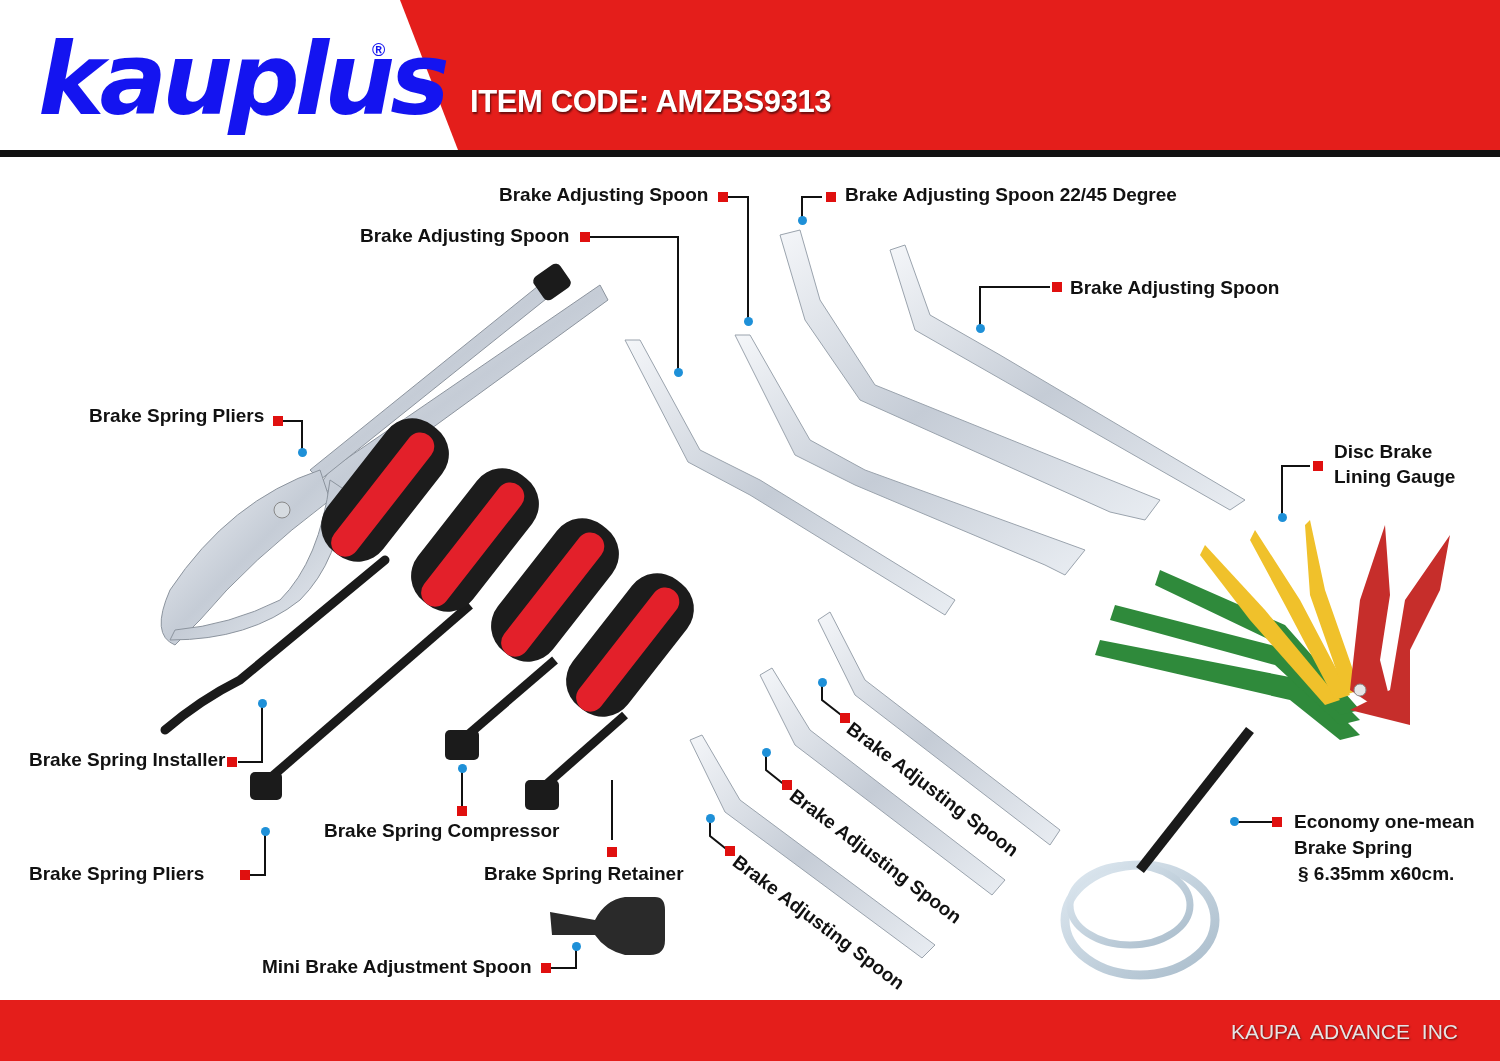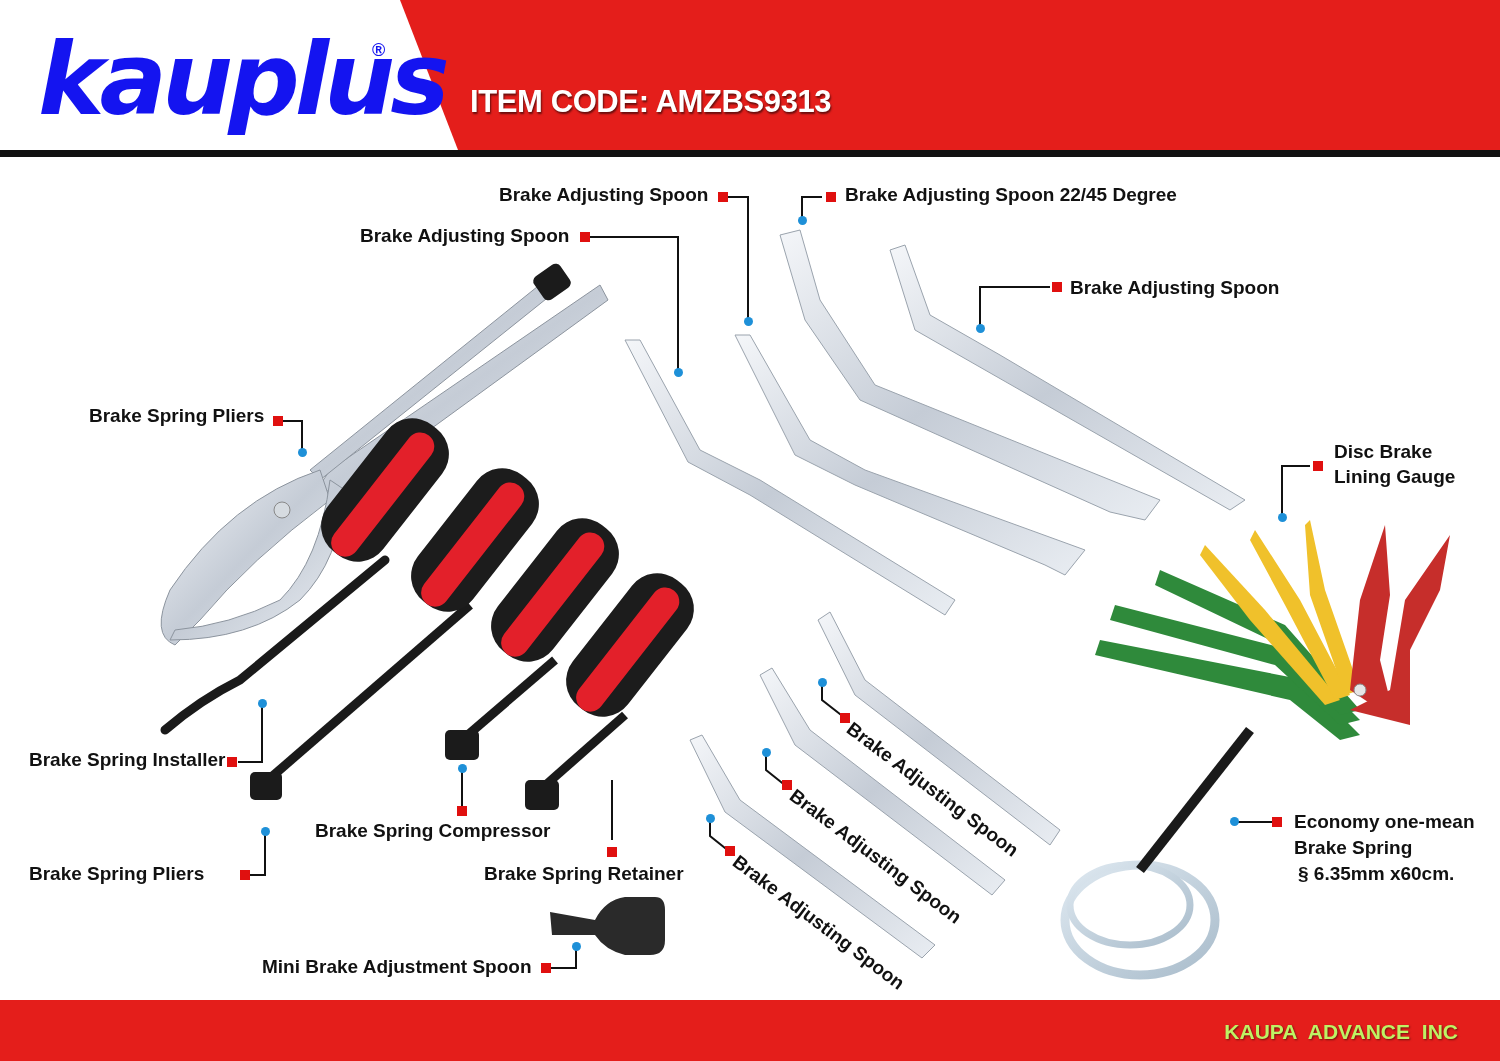--- a/index.html
+++ b/index.html
@@ -5,21 +5,21 @@
   html,body{margin:0;padding:0;}
   body{width:1500px;height:1061px;position:relative;background:#fff;overflow:hidden;font-family:"Liberation Sans","DejaVu Sans",sans-serif;}
   .header{position:absolute;left:0;top:0;width:1236px;height:150px;background:#fff;}
   .red-band{position:absolute;left:400px;top:0;width:1100px;height:150px;background:#e41e1b;clip-path:polygon(0 0,100% 0,100% 100%,58px 100%);}
   .header-rule{position:absolute;left:0;top:150px;width:1500px;height:7px;background:#111;}
   .logo{position:absolute;left:38px;top:20px;font-family:"DejaVu Sans",sans-serif;font-weight:bold;font-style:italic;font-size:100px;color:#1414f0;letter-spacing:-5px;line-height:120px;}
   .logo-reg{position:absolute;left:372px;top:40px;font-size:18px;color:#1414f0;font-weight:bold;}
   .title{position:absolute;left:470px;top:30px;color:#fff;font-weight:bold;font-size:31px;text-shadow:1px 2px 2px rgba(0,0,0,0.55);white-space:nowrap;letter-spacing:-0.4px;}
   .itemcode{position:absolute;left:470px;top:84px;color:#fff;font-weight:bold;font-size:31px;text-shadow:1px 2px 2px rgba(0,0,0,0.55);white-space:nowrap;letter-spacing:-0.4px;text-align:right;}
   .footer{position:absolute;left:0;top:1000px;width:1500px;height:61px;background:#e41e1b;}
-  .footer-text{position:absolute;right:42px;top:20px;color:#bef264;font-weight:bold;font-size:21px;word-spacing:6px;text-shadow:1px 1px 2px rgba(0,0,0,0.5);}
+  .footer-text{position:absolute;right:42px;top:20px;color:#e5e5e5;font-weight:normal;font-size:21px;word-spacing:6px;text-shadow:1px 1px 2px rgba(0,0,0,0.5);}
   .label{position:absolute;font-weight:bold;font-size:19px;color:#111;white-space:nowrap;line-height:24px;}
   .sq{position:absolute;width:10px;height:10px;background:#e0100f;}
   .dot{position:absolute;width:9px;height:9px;border-radius:50%;background:#1e90d8;}
   svg.art{position:absolute;left:0;top:0;}
   .rot{transform-origin:0 0;}
 </style>
 </head>
 <body>
 
 <div class="header">
@@ -159,21 +159,21 @@
 <div class="dot" style="left:1230px;top:817px"></div>
 
 <div class="label" style="left:499px;top:183px">Brake Adjusting Spoon</div>
 <div class="label" style="left:845px;top:183px">Brake Adjusting Spoon 22/45 Degree</div>
 <div class="label" style="left:360px;top:224px">Brake Adjusting Spoon</div>
 <div class="label" style="left:1070px;top:276px">Brake Adjusting Spoon</div>
 <div class="label" style="left:89px;top:404px">Brake Spring Pliers</div>
 <div class="label" style="left:1334px;top:440px">Disc Brake</div>
 <div class="label" style="left:1334px;top:465px">Lining Gauge</div>
 <div class="label" style="left:29px;top:748px">Brake Spring Installer</div>
-<div class="label" style="left:315px;top:819px">Brake Spring Compressor</div>
+<div class="label" style="left:324px;top:819px">Brake Spring Compressor</div>
 <div class="label" style="left:29px;top:862px">Brake Spring Pliers</div>
 <div class="label" style="left:484px;top:862px">Brake Spring Retainer</div>
 <div class="label" style="left:262px;top:955px">Mini Brake Adjustment Spoon</div>
 <div class="label rot" style="left:856px;top:717px;transform:rotate(37deg)">Brake Adjusting Spoon</div>
 <div class="label rot" style="left:799px;top:784px;transform:rotate(37deg)">Brake Adjusting Spoon</div>
 <div class="label rot" style="left:742px;top:850px;transform:rotate(37deg)">Brake Adjusting Spoon</div>
 <div class="label" style="left:1294px;top:810px">Economy one-mean</div>
 <div class="label" style="left:1294px;top:836px">Brake Spring</div>
 <div class="label" style="left:1298px;top:862px">§ 6.35mm x60cm.</div>
 

